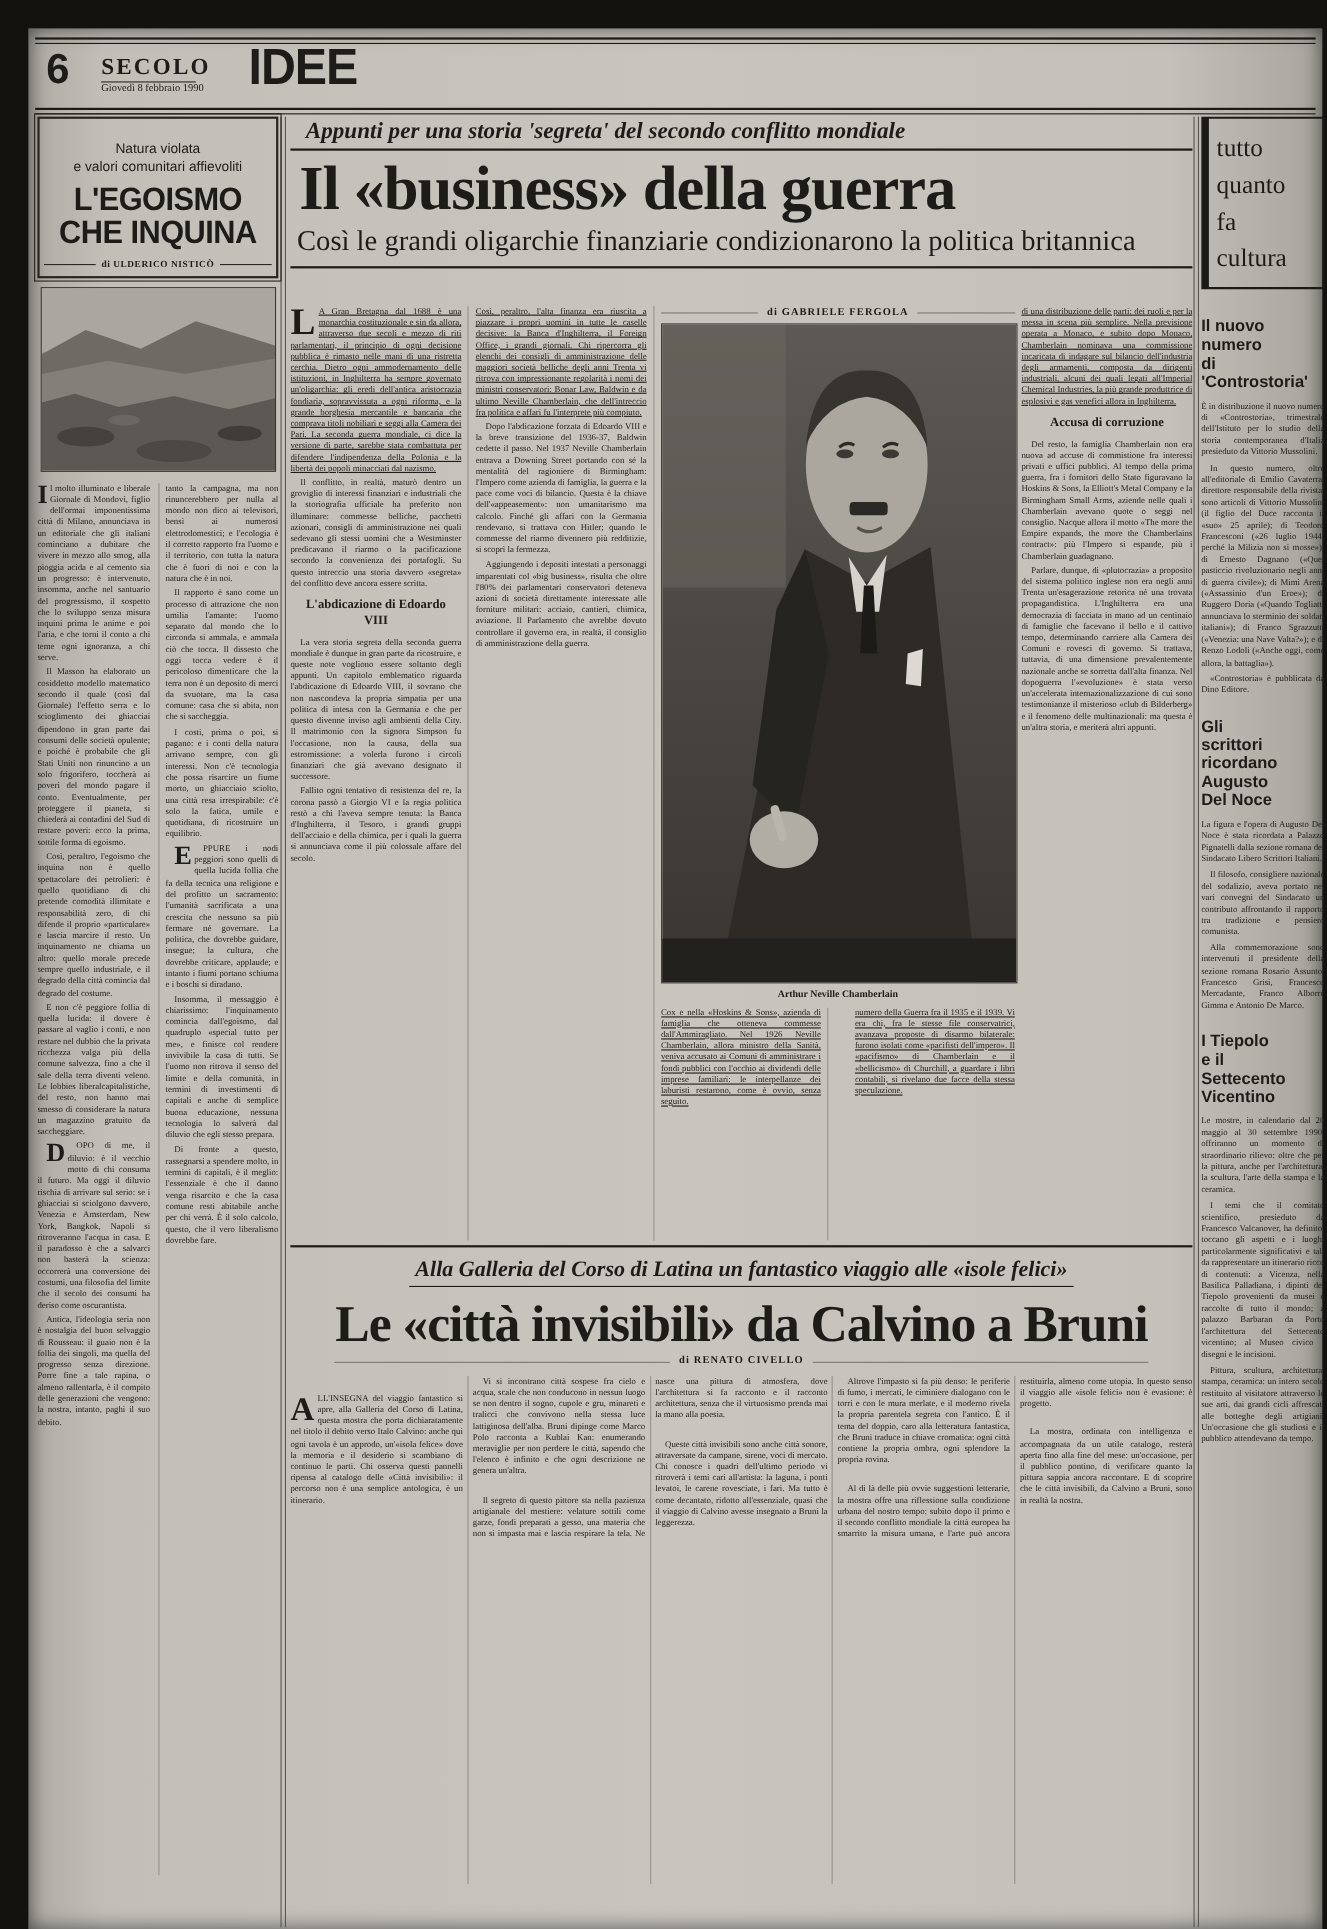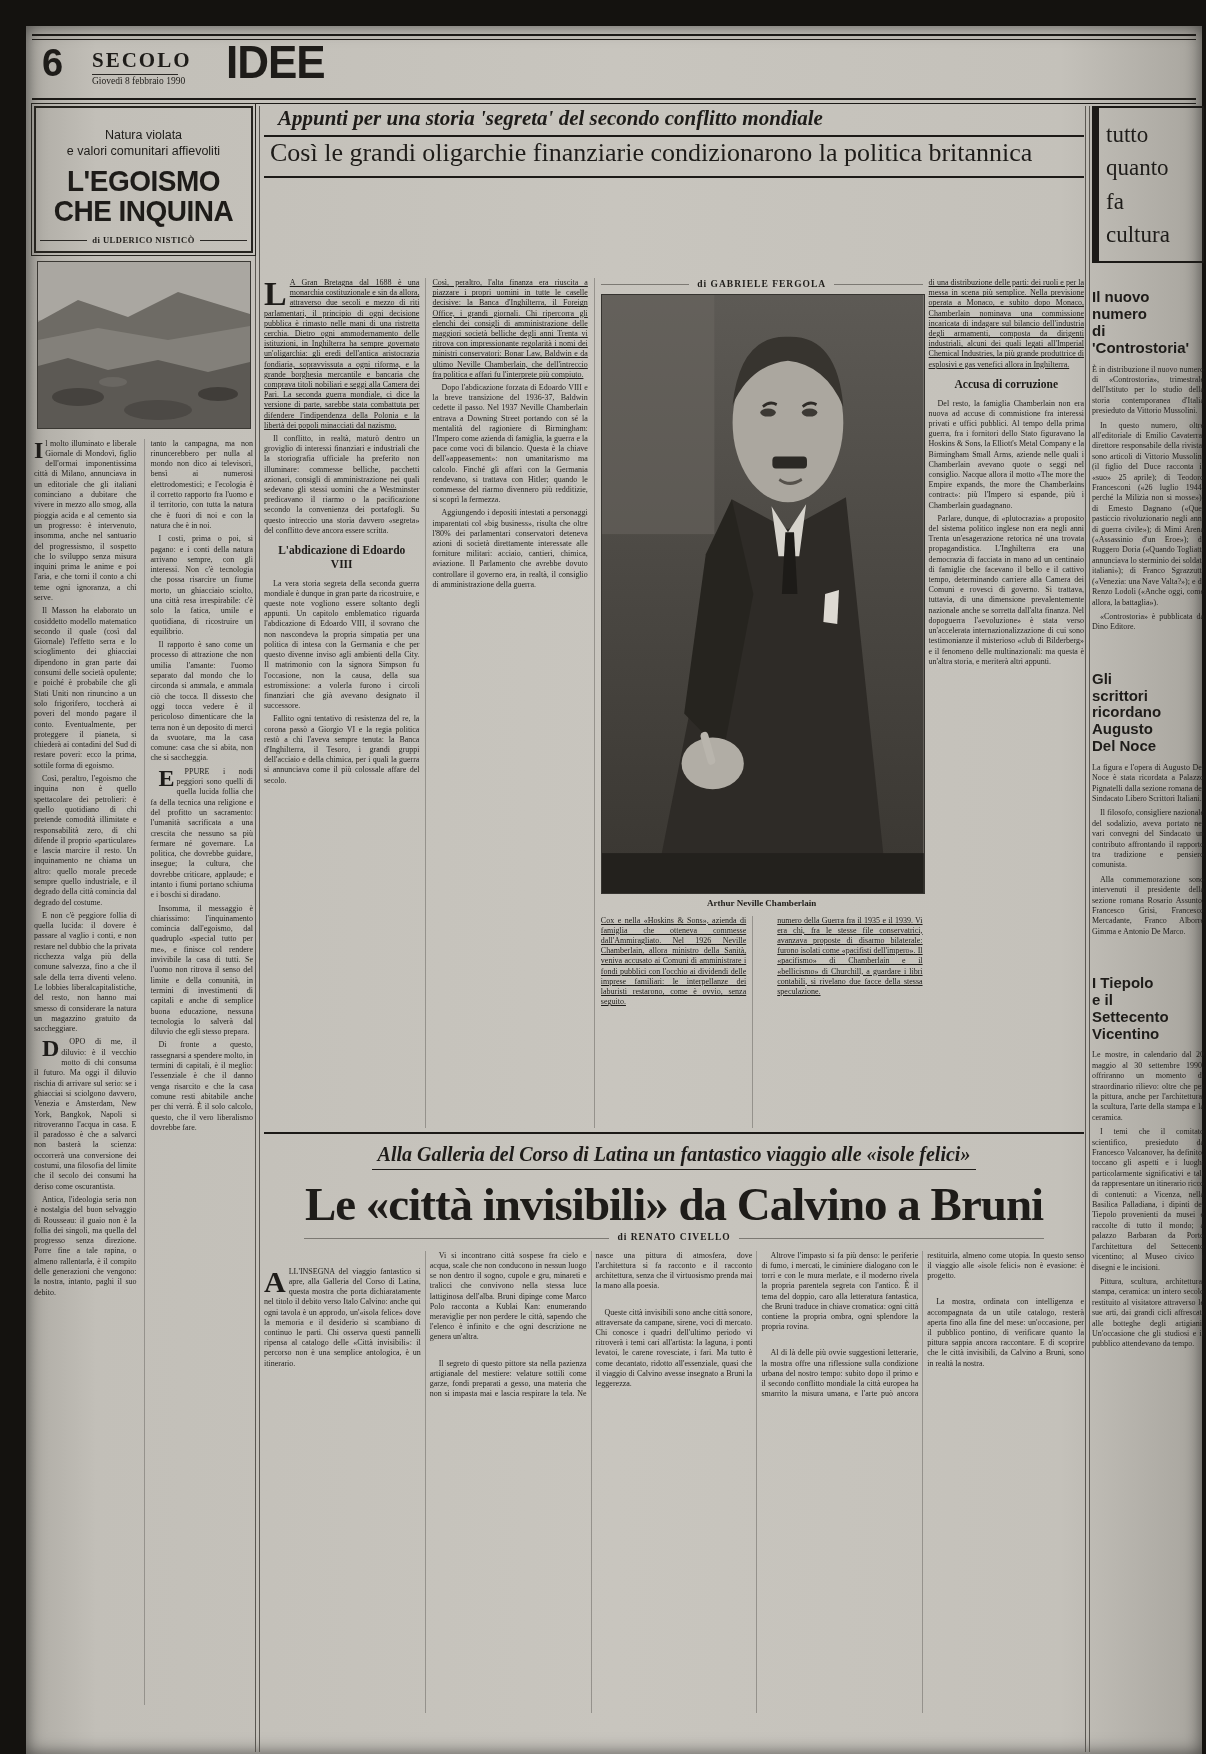--- a/index.html
+++ b/index.html
@@ -74,21 +74,21 @@
   .btext p:first-child::first-letter{float:left;font:700 30px/25px "Liberation Serif",serif;padding:2px 3px 0 0;}
 
   
   .culture{position:absolute;left:1066px;top:80px;width:112px;height:1644px;overflow:hidden;}
   .cbox{border:2px solid #1c1a17;border-left-width:7px;padding:10px 7px;}
   .cbox-title{font:400 23px/1.45 "Liberation Serif",serif;white-space:pre-line;}
   .citem-title{font:800 15px/1.12 "Liberation Sans",sans-serif;margin:18px 0 8px;white-space:pre-line;}
   .citem-body{text-align:justify;font:400 8px/10.4px "Liberation Serif",serif;}
   .citem-body p{margin:0 0 4px;text-indent:8px;}
   .citem-body p:first-child{text-indent:0;}
-  .sp1{margin-top:26px;} .sp2{margin-top:38px;}
+  .sp1{margin-top:26px;} .sp2{margin-top:20px;}
 </style>
 </head>
 <body data-name="newspaper-scan">
 
 <div class="page" data-name="newspaper-page">
 
   <div class="rule-h" style="top:8px" data-name="top-double-rule"></div>
 
   <div class="pgnum" data-name="page-number">6</div>
   <div class="masthead" data-name="masthead">
@@ -128,31 +128,32 @@
       <div class="lcol" data-name="left-col1-text">
           <p data-name="paragraph">Il molto illuminato e liberale Giornale di Mondovì, figlio dell'ormai imponentissima città di Milano, annunciava in un editoriale che gli italiani cominciano a dubitare che vivere in mezzo allo smog, alla pioggia acida e al cemento sia un progresso: è intervenuto, insomma, anche nel santuario del progressismo, il sospetto che lo sviluppo senza misura inquini prima le anime e poi l'aria, e che torni il conto a chi teme ogni ignoranza, a chi serve.</p>
           <p data-name="paragraph">Il Masson ha elaborato un cosiddetto modello matematico secondo il quale (così dal Giornale) l'effetto serra e lo scioglimento dei ghiacciai dipendono in gran parte dai consumi delle società opulente; e poiché è probabile che gli Stati Uniti non rinuncino a un solo frigorifero, toccherà ai poveri del mondo pagare il conto. Eventualmente, per proteggere il pianeta, si chiederà ai contadini del Sud di restare poveri: ecco la prima, sottile forma di egoismo.</p>
           <p data-name="paragraph">Così, peraltro, l'egoismo che inquina non è quello spettacolare dei petrolieri: è quello quotidiano di chi pretende comodità illimitate e responsabilità zero, di chi difende il proprio «particulare» e lascia marcire il resto. Un inquinamento ne chiama un altro: quello morale precede sempre quello industriale, e il degrado della città comincia dal degrado del costume.</p>
           <p data-name="paragraph">E non c'è peggiore follia di quella lucida: il dovere è passare al vaglio i conti, e non restare nel dubbio che la privata ricchezza valga più della comune salvezza, fino a che il sale della terra diventi veleno. Le lobbies liberalcapitalistiche, del resto, non hanno mai smesso di considerare la natura un magazzino gratuito da saccheggiare.</p>
           <p data-name="paragraph">DOPO di me, il diluvio: è il vecchio motto di chi consuma il futuro. Ma oggi il diluvio rischia di arrivare sul serio: se i ghiacciai si sciolgono davvero, Venezia e Amsterdam, New York, Bangkok, Napoli si ritroveranno l'acqua in casa. E il paradosso è che a salvarci non basterà la scienza: occorrerà una conversione dei costumi, una filosofia del limite che il secolo dei consumi ha deriso come oscurantista.</p>
           <p data-name="paragraph">Antica, l'ideologia seria non è nostalgia del buon selvaggio di Rousseau: il guaio non è la follia dei singoli, ma quella del progresso senza direzione. Porre fine a tale rapina, o almeno rallentarla, è il compito delle generazioni che vengono: la nostra, intanto, paghi il suo debito.</p>
         </div>
       <div class="lcol" data-name="left-col2-text">
           <p data-name="paragraph">tanto la campagna, ma non rinuncerebbero per nulla al mondo non dico ai televisori, bensì ai numerosi elettrodomestici; e l'ecologia è il corretto rapporto fra l'uomo e il territorio, con tutta la natura che è fuori di noi e con la natura che è in noi.</p>
+          <p data-name="paragraph">Il rapporto è sano come un processo di attrazione che non umilia l'amante: l'uomo separato dal mondo che lo circonda si ammala, e ammala ciò che tocca. Il dissesto che oggi tocca vedere è il pericoloso dimenticare che la terra non è un deposito di merci da svuotare, ma la casa comune: casa che si abita, non che si saccheggia.</p>
           <p data-name="paragraph">I costi, prima o poi, si pagano: e i conti della natura arrivano sempre, con gli interessi. Non c'è tecnologia che possa risarcire un fiume morto, un ghiacciaio sciolto, una città resa irrespirabile: c'è solo la fatica, umile e quotidiana, di ricostruire un equilibrio.</p>
-          <p data-name="paragraph">Il rapporto è sano come un processo di attrazione che non umilia l'amante: l'uomo separato dal mondo che lo circonda si ammala, e ammala ciò che tocca. Il dissesto che oggi tocca vedere è il pericoloso dimenticare che la terra non è un deposito di merci da svuotare, ma la casa comune: casa che si abita, non che si saccheggia.</p>
           <p data-name="paragraph">EPPURE i nodi peggiori sono quelli di quella lucida follia che fa della tecnica una religione e del profitto un sacramento: l'umanità sacrificata a una crescita che nessuno sa più fermare né governare. La politica, che dovrebbe guidare, insegue; la cultura, che dovrebbe criticare, applaude; e intanto i fiumi portano schiuma e i boschi si diradano.</p>
           <p data-name="paragraph">Insomma, il messaggio è chiarissimo: l'inquinamento comincia dall'egoismo, dal quadruplo «special tutto per me», e finisce col rendere invivibile la casa di tutti. Se l'uomo non ritrova il senso del limite e della comunità, in termini di investimenti di capitali e anche di semplice buona educazione, nessuna tecnologia lo salverà dal diluvio che egli stesso prepara.</p>
           <p data-name="paragraph">Di fronte a questo, rassegnarsi a spendere molto, in termini di capitali, è il meglio: l'essenziale è che il danno venga risarcito e che la casa comune resti abitabile anche per chi verrà. È il solo calcolo, questo, che il vero liberalismo dovrebbe fare.</p>
         </div>
     </div>
   </aside>
 
   <div class="mainhead" data-name="main-article-header">
     <div class="mkicker" data-name="main-article-kicker">Appunti per una storia 'segreta' del secondo conflitto mondiale</div>
+    <div class="mtitle" data-name="main-article-title">Il «business» della guerra</div>
     <div class="msub" data-name="main-article-subtitle">Così le grandi oligarchie finanziarie condizionarono la politica britannica</div>
   </div>
 
   <div class="mainbody" data-name="main-article-body">
     <div class="mcol" data-name="main-col1-text">
         <p data-name="paragraph">LA Gran Bretagna dal 1688 è una monarchia costituzionale e sin da allora, attraverso due secoli e mezzo di riti parlamentari, il principio di ogni decisione pubblica è rimasto nelle mani di una ristretta cerchia. Dietro ogni ammodernamento delle istituzioni, in Inghilterra ha sempre governato un'oligarchia: gli eredi dell'antica aristocrazia fondiaria, sopravvissuta a ogni riforma, e la grande borghesia mercantile e bancaria che comprava titoli nobiliari e seggi alla Camera dei Pari. La seconda guerra mondiale, ci dice la versione di parte, sarebbe stata combattuta per difendere l'indipendenza della Polonia e la libertà dei popoli minacciati dal nazismo.</p>
         <p data-name="paragraph">Il conflitto, in realtà, maturò dentro un groviglio di interessi finanziari e industriali che la storiografia ufficiale ha preferito non illuminare: commesse belliche, pacchetti azionari, consigli di amministrazione nei quali sedevano gli stessi uomini che a Westminster predicavano il riarmo o la pacificazione secondo la convenienza dei portafogli. Su questo intreccio una storia davvero «segreta» del conflitto deve ancora essere scritta.</p>
         <p data-name="paragraph">L'abdicazione di Edoardo VIII</p>
         <p data-name="paragraph">La vera storia segreta della seconda guerra mondiale è dunque in gran parte da ricostruire, e queste note vogliono essere soltanto degli appunti. Un capitolo emblematico riguarda l'abdicazione di Edoardo VIII, il sovrano che non nascondeva la propria simpatia per una politica di intesa con la Germania e che per questo divenne inviso agli ambienti della City. Il matrimonio con la signora Simpson fu l'occasione, non la causa, della sua estromissione: a volerla furono i circoli finanziari che già avevano designato il successore.</p>
         <p data-name="paragraph">Fallito ogni tentativo di resistenza del re, la corona passò a Giorgio VI e la regia politica restò a chi l'aveva sempre tenuta: la Banca d'Inghilterra, il Tesoro, i grandi gruppi dell'acciaio e della chimica, per i quali la guerra si annunciava come il più colossale affare del secolo.</p>

